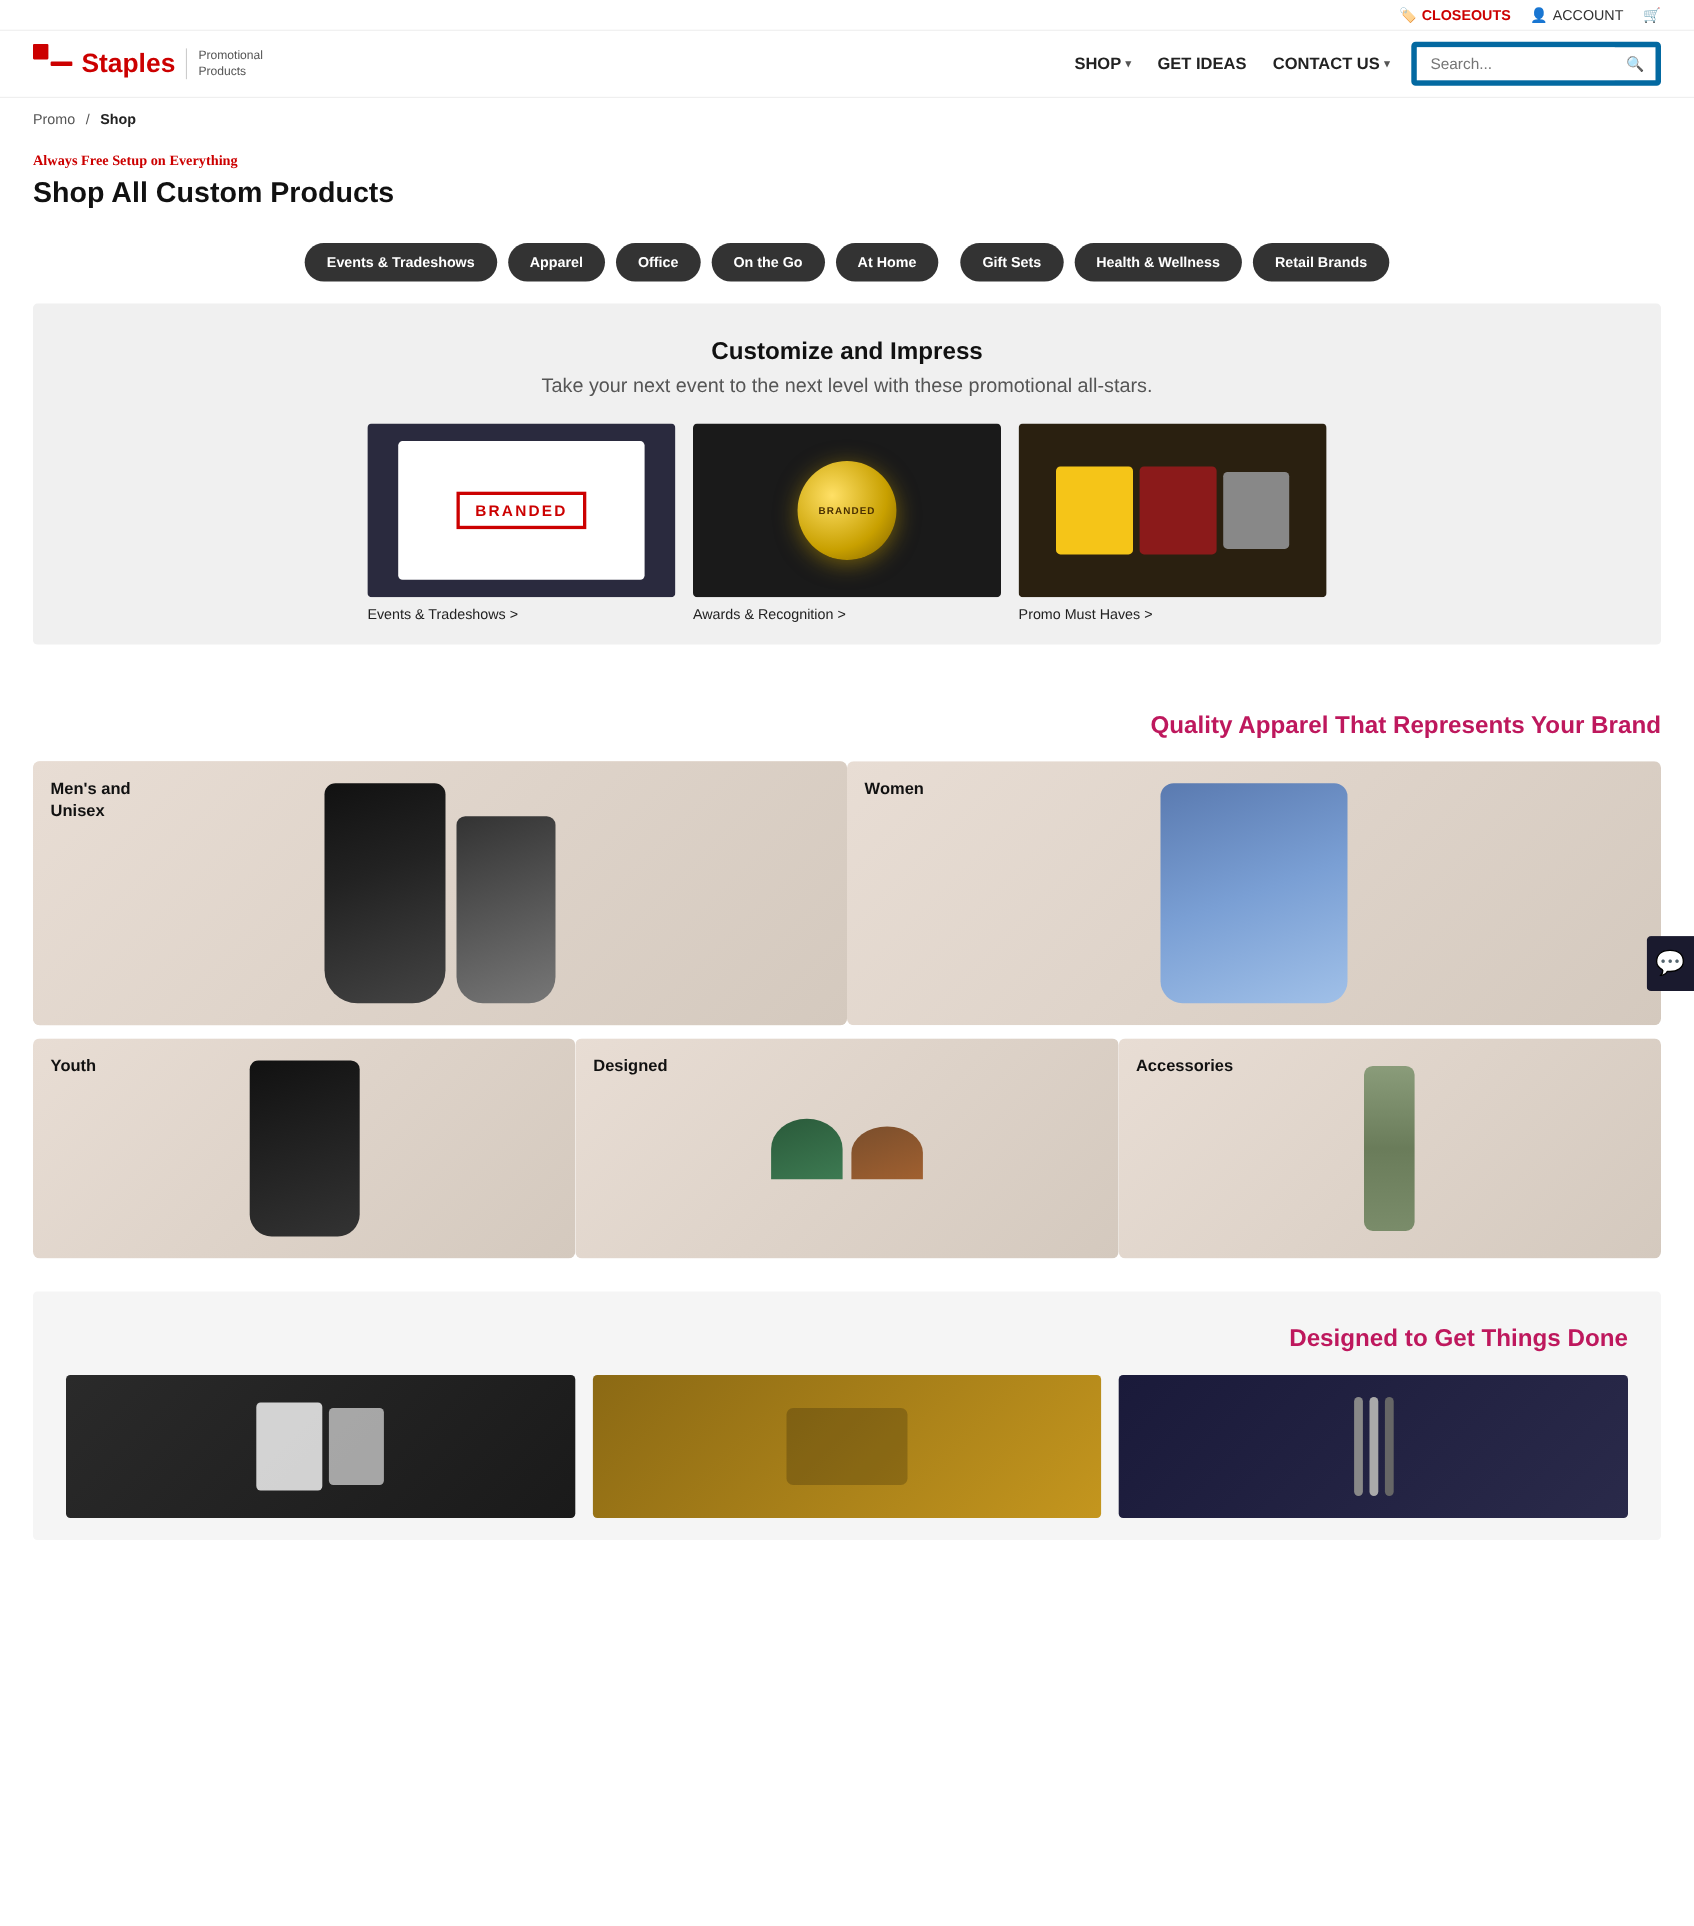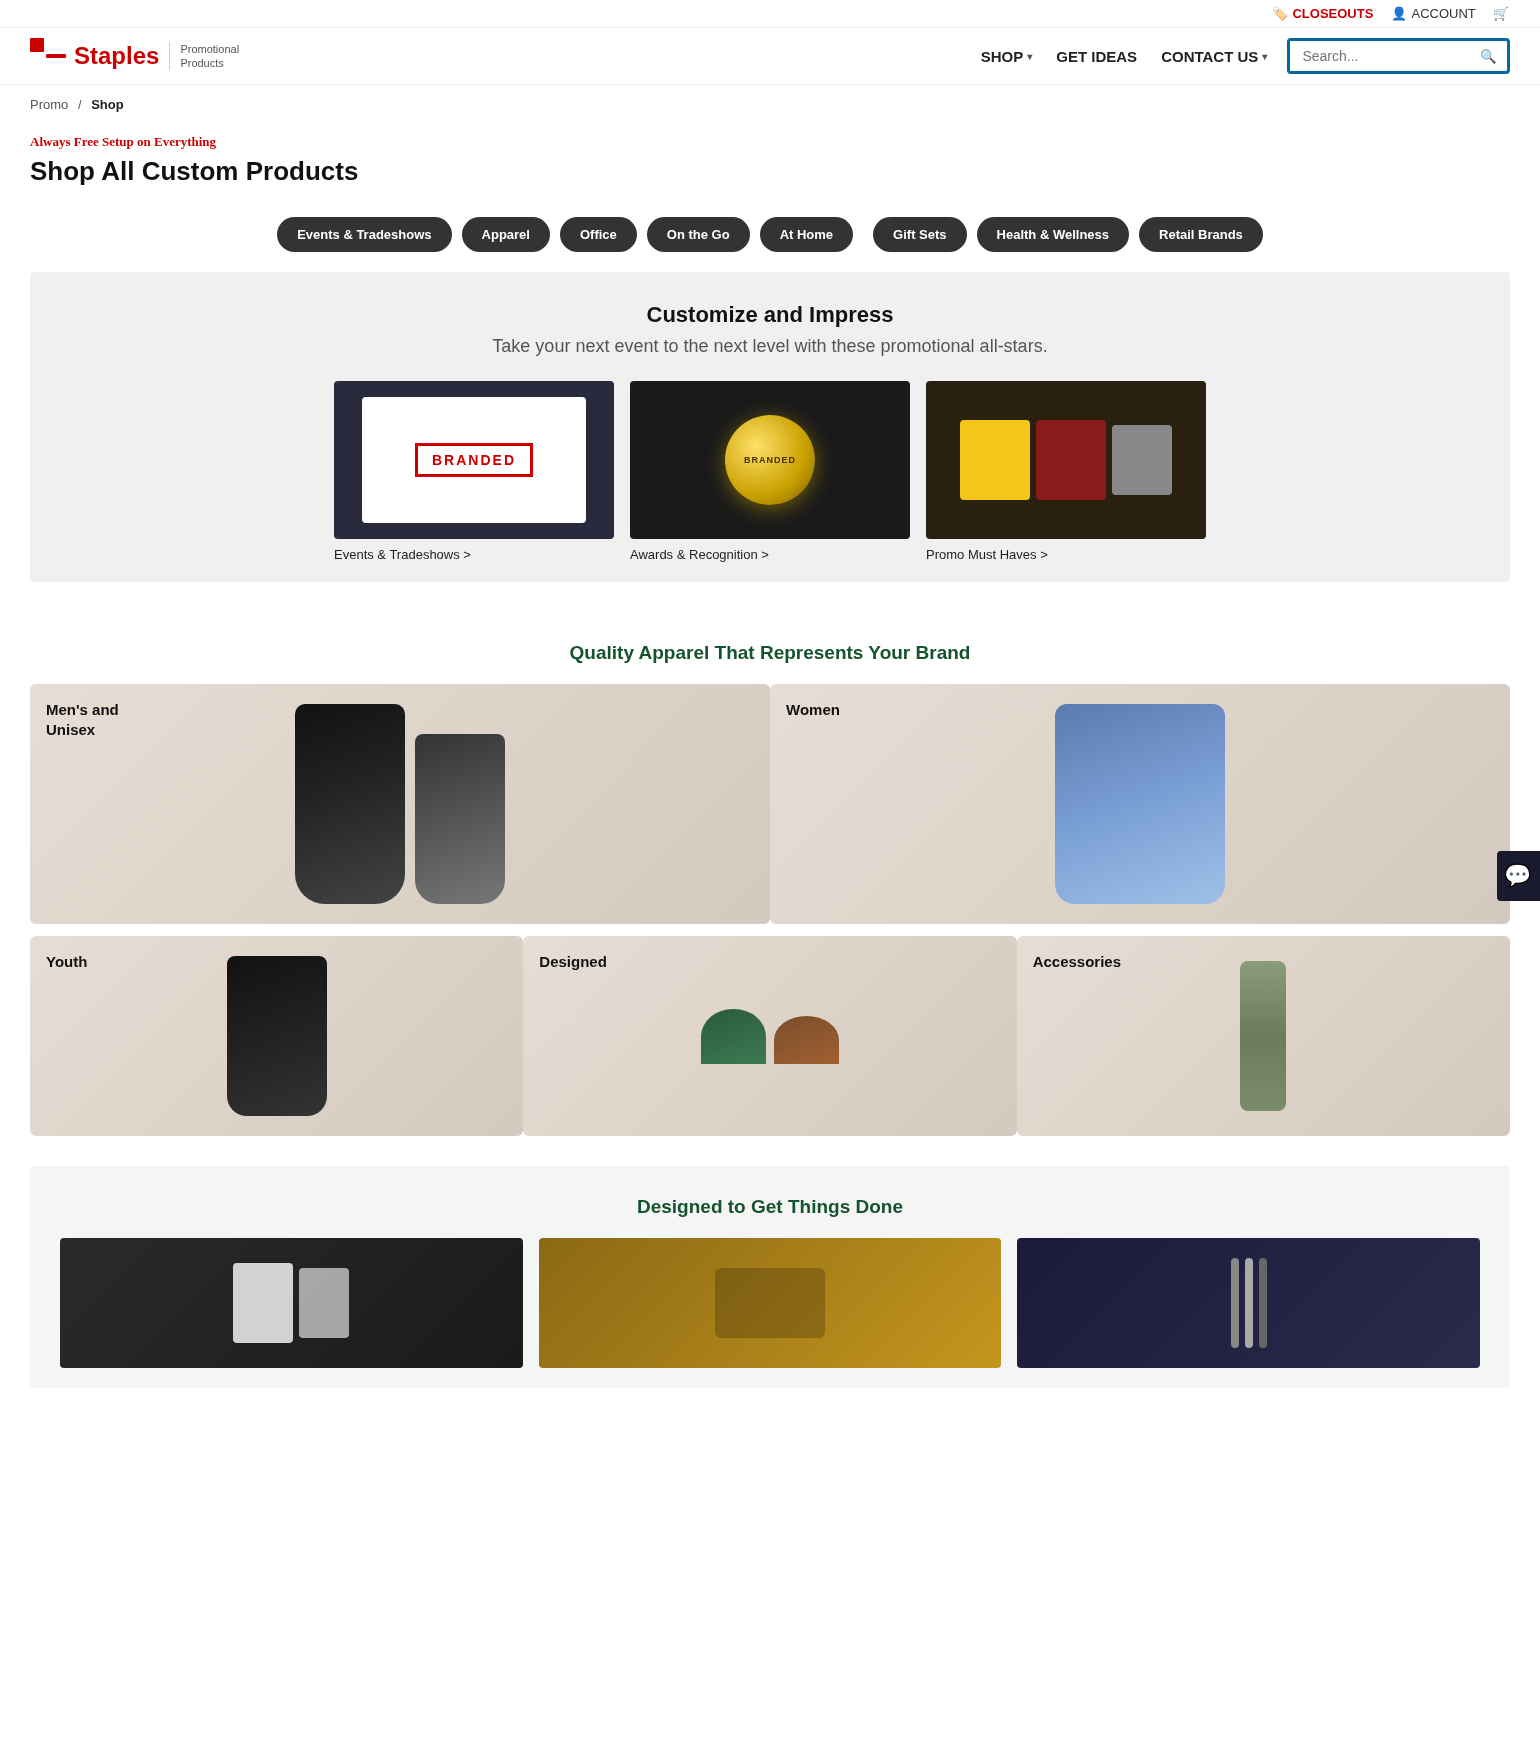--- a/index.html
+++ b/index.html
@@ -40,21 +40,21 @@
     .nav-links {
       display: flex; align-items: center; gap: 24px;
     }
     .nav-link {
       font-size: 15px; font-weight: bold; color: #222; cursor: pointer; display: flex; align-items: center; gap: 4px;
       text-decoration: none;
     }
     .nav-link .chevron { font-size: 10px; color: #555; }
     .search-area {
       display: flex; align-items: center; margin-left: 20px;
-      border: 3px solid #0369a1; border-radius: 4px; overflow: hidden;
+      border: 5px solid #0369a1; border-radius: 4px; overflow: hidden;
     }
     .search-input {
       border: none; outline: none; padding: 7px 12px; font-size: 14px; width: 180px;
     }
     .search-btn {
       background: none; border: none; padding: 7px 10px; cursor: pointer; color: #555;
     }
 
     
     .breadcrumb {
@@ -136,21 +136,21 @@
     }
     .shirt-yellow { width: 70px; height: 80px; background: #f5c518; border-radius: 4px; }
     .shirt-red { width: 70px; height: 80px; background: #8b1a1a; border-radius: 4px; position: relative; }
     .shirt-gray { width: 60px; height: 70px; background: #888; border-radius: 4px; }
     .customize-card-label {
       font-size: 13px; color: #222; font-weight: normal;
     }
 
     
     .apparel-section { padding: 30px 30px; }
-    .section-title { text-align: center; font-size: 19px; font-weight: bold; color: #14532d; margin-bottom: 20px; }
+    .section-title { text-align: right; font-size: 22px; font-weight: bold; color: #be185d; margin-bottom: 20px; }
     .apparel-grid { display: grid; grid-template-columns: 1fr 1fr; margin-bottom: 12px; }
     .apparel-grid-bottom { display: grid; grid-template-columns: 1fr 1fr 1fr; }
     .apparel-card {
       background: #e8ddd4; border-radius: 6px; overflow: hidden; cursor: pointer;
       position: relative; min-height: 220px; display: flex; align-items: flex-start;
     }
     .apparel-card-label {
       position: absolute; top: 16px; left: 16px;
       font-size: 15px; font-weight: bold; color: #111; line-height: 1.3; z-index: 2;
       max-width: 120px;

